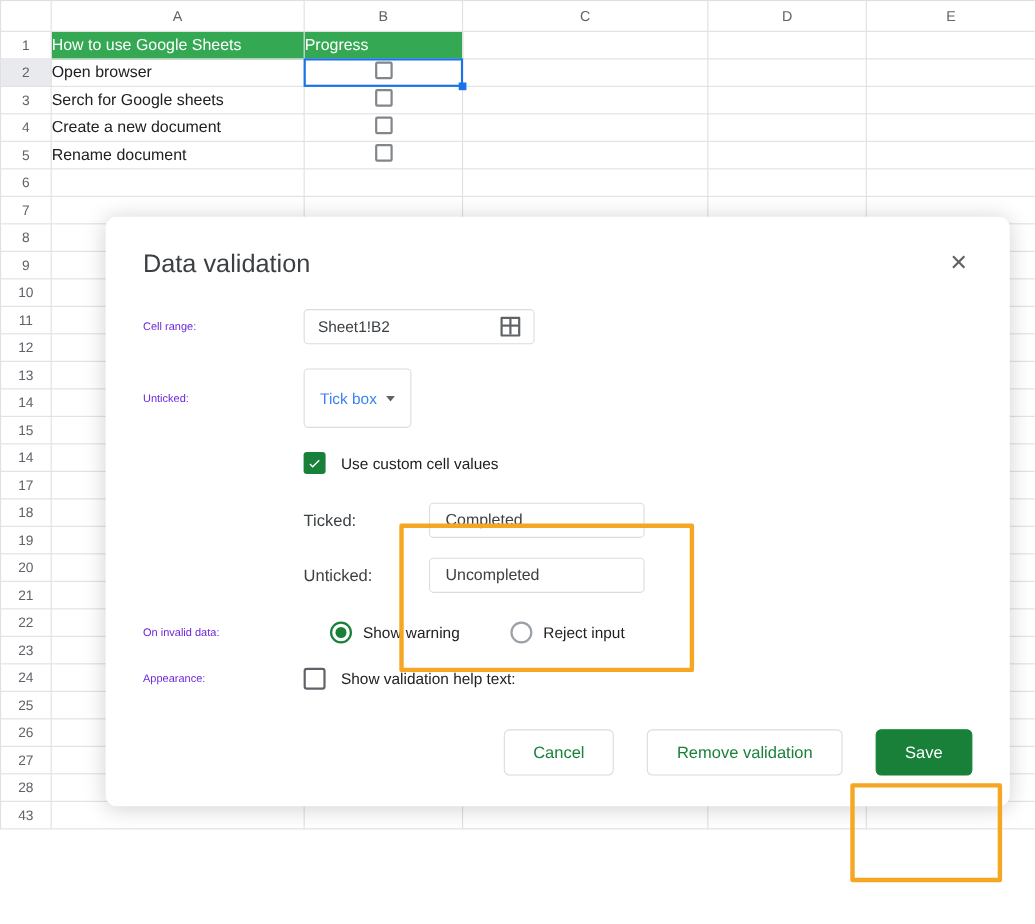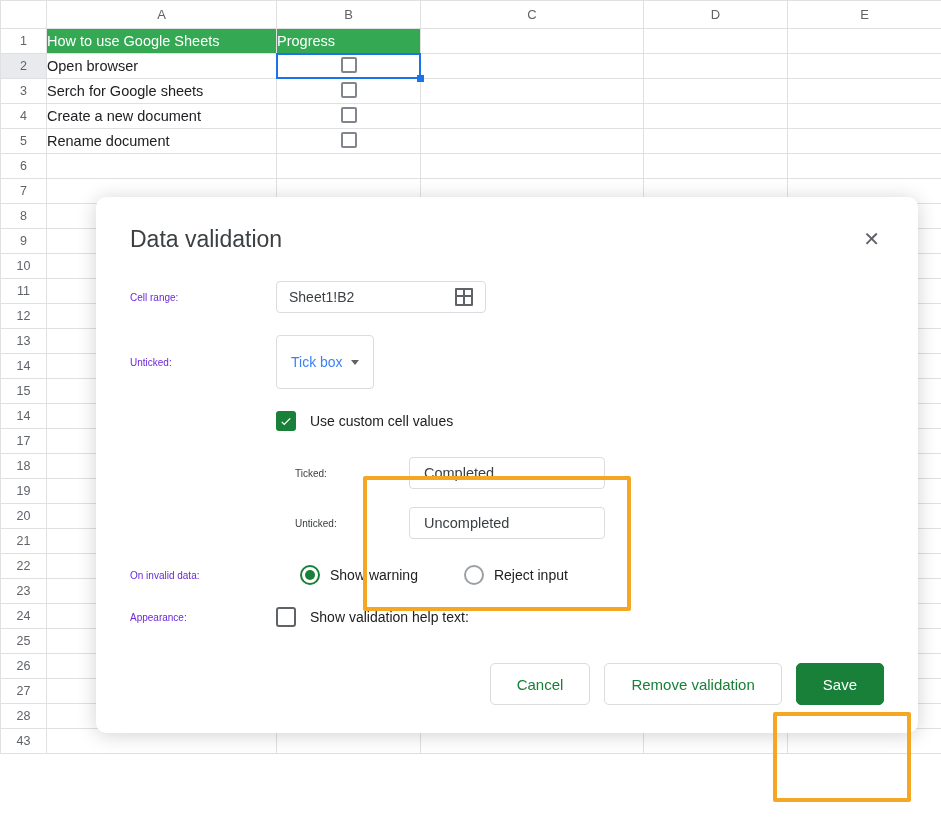--- a/index.html
+++ b/index.html
@@ -30,28 +30,28 @@
   .gridicon::before { content:""; position:absolute; inset:0; border:2px solid #5f6368; border-radius:1px; }
   .gridicon::after { content:""; position:absolute; left:2px; right:2px; top:50%; height:0; background:#5f6368; box-shadow:0 0 0 1px #5f6368; transform:translateY(-1px);}
   .gridicon .v { position:absolute; top:2px; bottom:2px; left:50%; width:2px; background:#5f6368; transform:translateX(-1px);}
   .critbtn { display:inline-flex; align-items:center; gap:8px; height:54px; padding:0 14px; border:1px solid #dadce0; border-radius:4px; color:#3b82f6; cursor:pointer; }
   .caret { width:0; height:0; border-left:4px solid transparent; border-right:4px solid transparent; border-top:5px solid #5f6368; }
   .chk { display:inline-flex; width:20px; height:20px; border-radius:3px; align-items:center; justify-content:center; margin-right:14px; flex:0 0 20px; }
   .chk.on { background:#188038; }
   .chk.off { border:2px solid #5f6368; }
   .chk svg { width:14px; height:14px; }
   .subrow { display:flex; align-items:center; margin-bottom:18px; padding-left:146px; }
-  .sublbl { width:114px; color:#3c4043; font-size:10px;margin-left:19px; }
+  .sublbl { width:114px; color:#3c4043; font-size:15px; }
   .txtinp { width:196px; height:32px; border:1px solid #dadce0; border-radius:4px; padding:0 14px; font-size:14.5px; color:#3c4043; font-family:inherit; outline:none; }
   .radio { display:inline-flex; align-items:center; margin-right:22px; cursor:pointer;margin-left:24px; }
   .rcircle { width:20px; height:20px; border-radius:50%; margin-right:10px; display:flex; align-items:center; justify-content:center; }
   .rcircle.sel { border:2px solid #188038; }
   .rcircle.sel::after { content:""; width:10px; height:10px; border-radius:50%; background:#188038; }
   .rcircle.unsel { border:2px solid #9aa0a6; }
-  .btnrow { display:flex; justify-content:flex-end; gap:14px; margin-top:36px; }
+  .btnrow { display:flex; justify-content:flex-end; gap:30px; margin-top:36px; }
   .btn { height:42px; padding:0 26px; border-radius:5px; display:inline-flex; align-items:center; justify-content:center; font-family:"Google Sans",Arial,sans-serif; font-size:15px; cursor:pointer; }
   .btn.ghost { background:#fff; border:1px solid #dadce0; color:#188038; font-weight:500; }
   .btn.primary { background:#188038; color:#fff; font-weight:500; border:1px solid #188038; }
 
   .hl1 { position:absolute; border:4px solid #f5a623; pointer-events:none; border-radius:2px; }
   .hl-values { left:363px; top:476px; width:268px; height:135px; }
   .hl-save { left:773px; top:712px; width:138px; height:90px; }
 </style>
 </head>
 <body>

